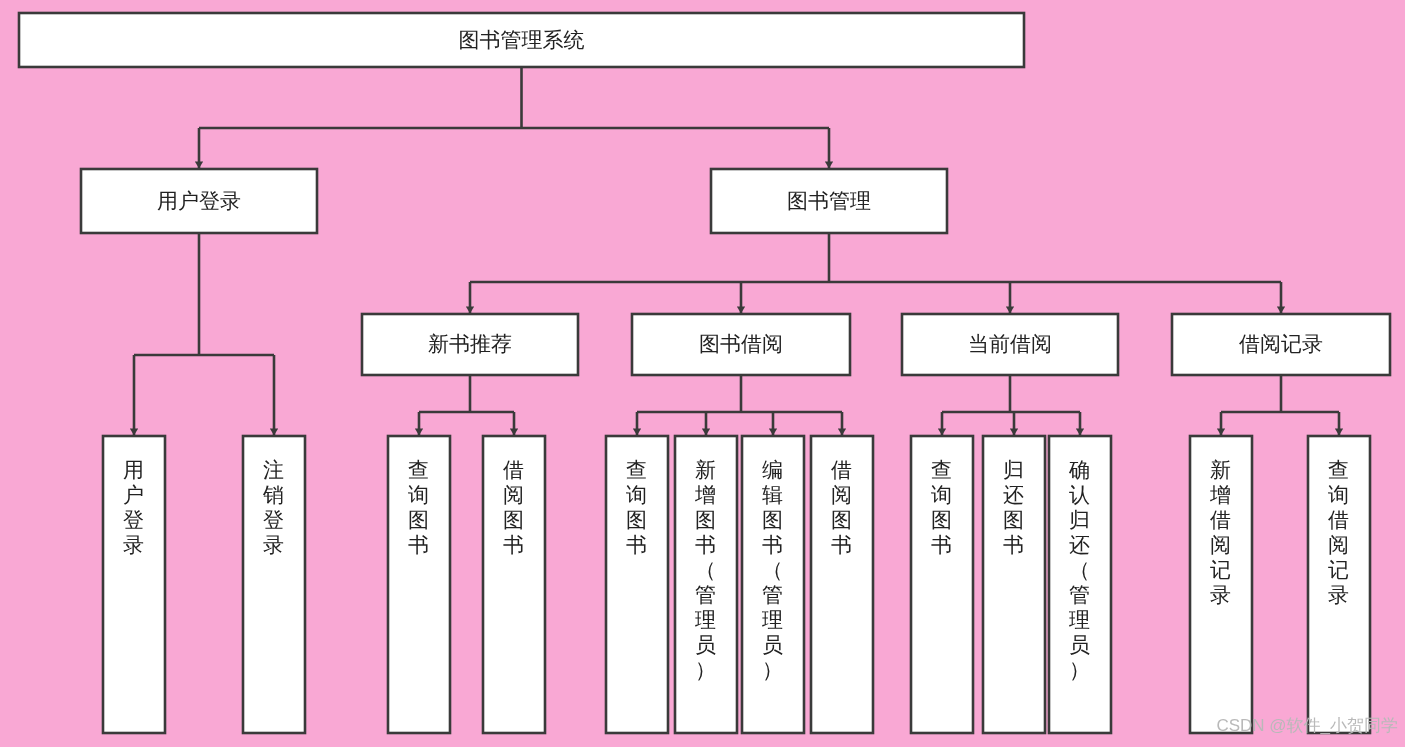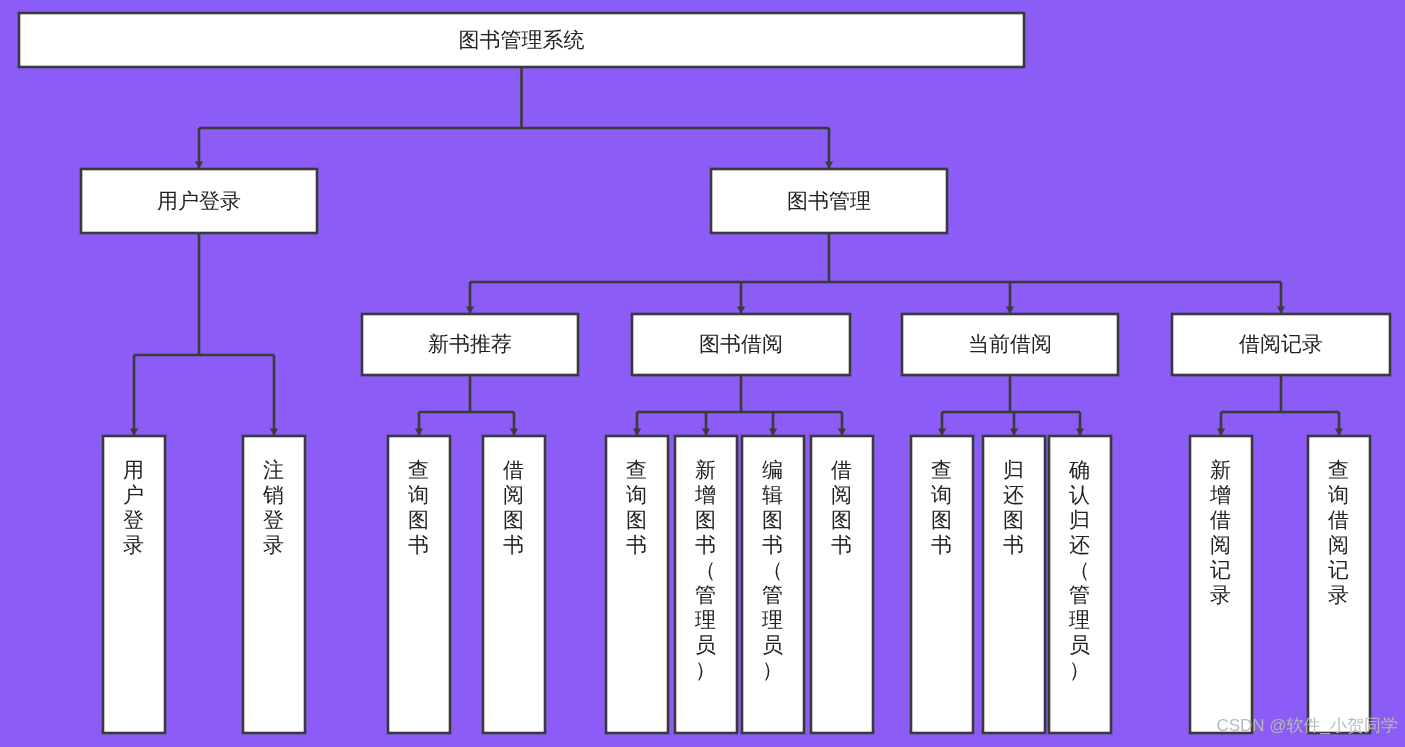--- a/index.html
+++ b/index.html
@@ -10,21 +10,21 @@
   body {
     width: 1405px;
     height: 747px;
     font-family: "Liberation Sans", "DejaVu Sans", sans-serif;
     overflow: hidden;
   }
   #diagram-root {
     position: relative;
     width: 1405px;
     height: 747px;
-    background: #8b5cf6;
+    background: #f9a8d4;
   }
   svg#flow {
     position: absolute;
     top: 0;
     left: 0;
     width: 1405px;
     height: 747px;
   }
   .node-rect {
     fill: #ffffff;

